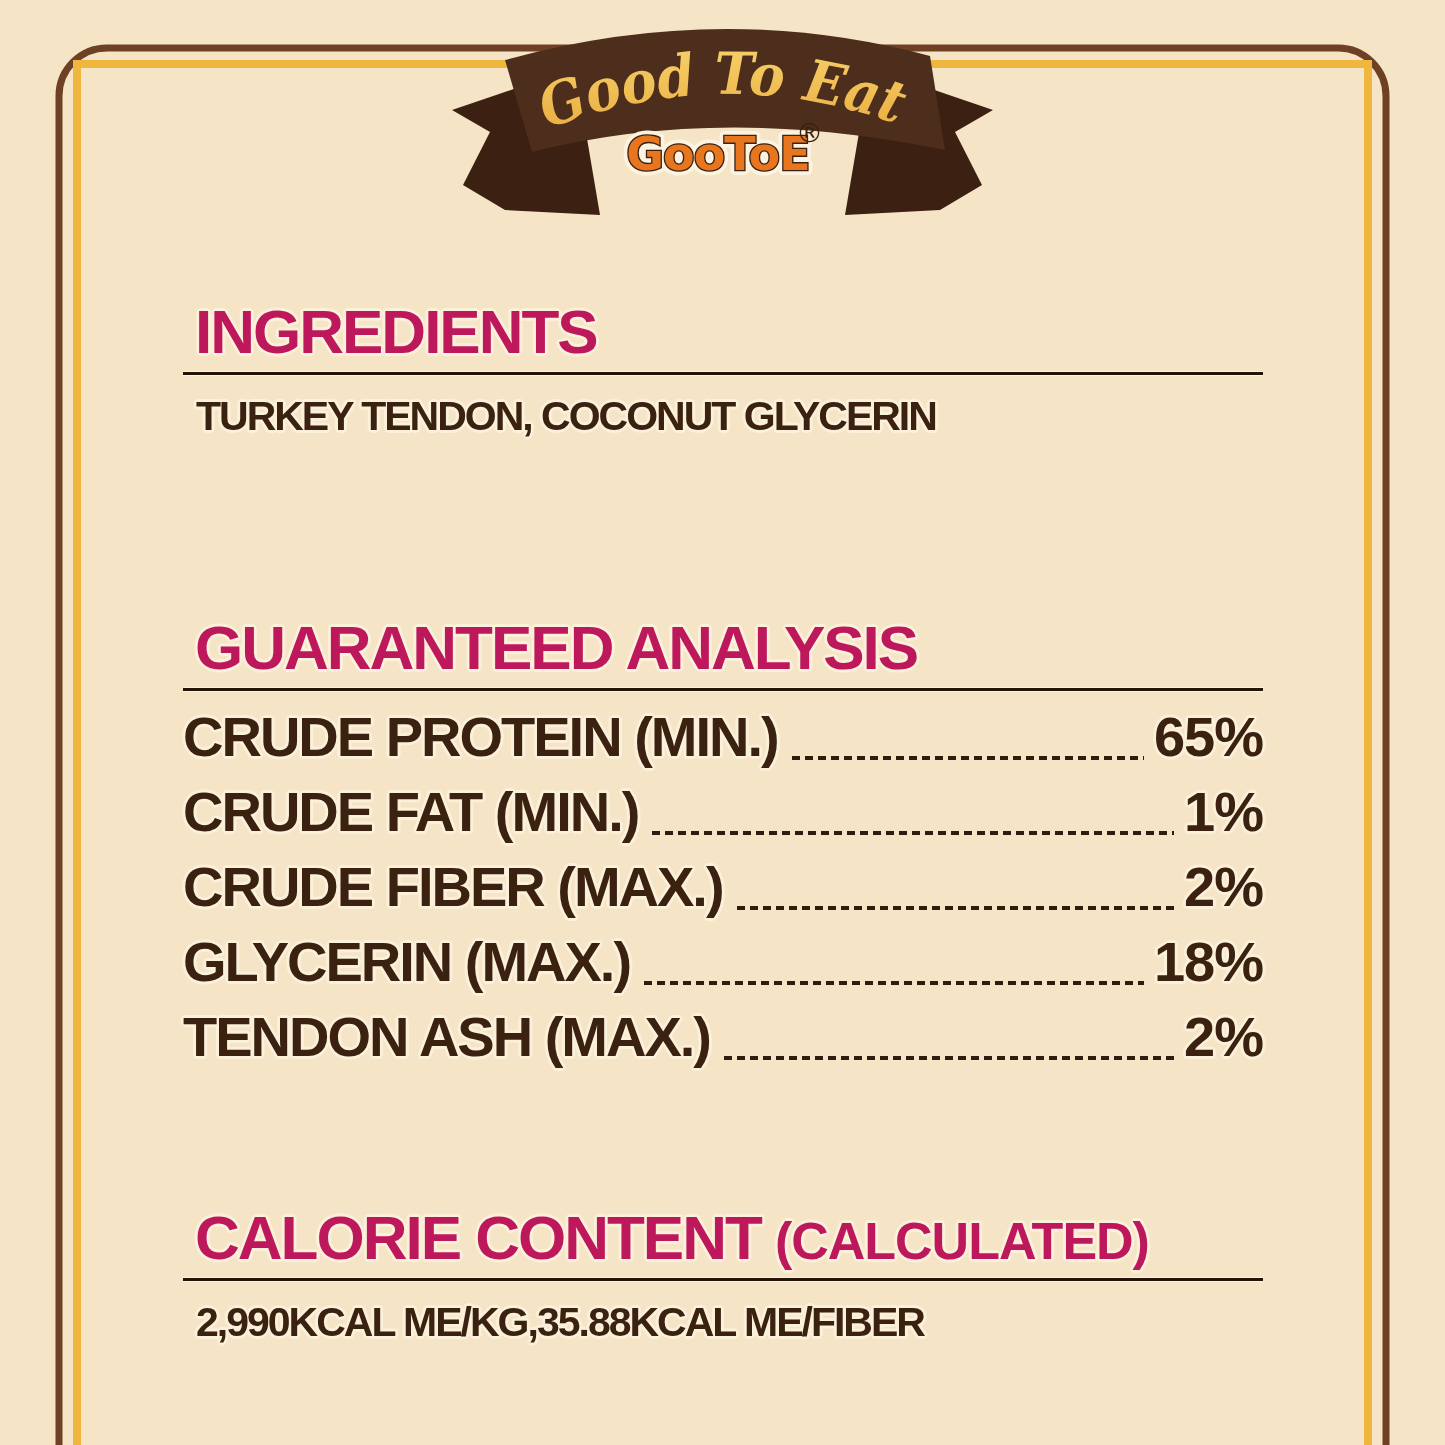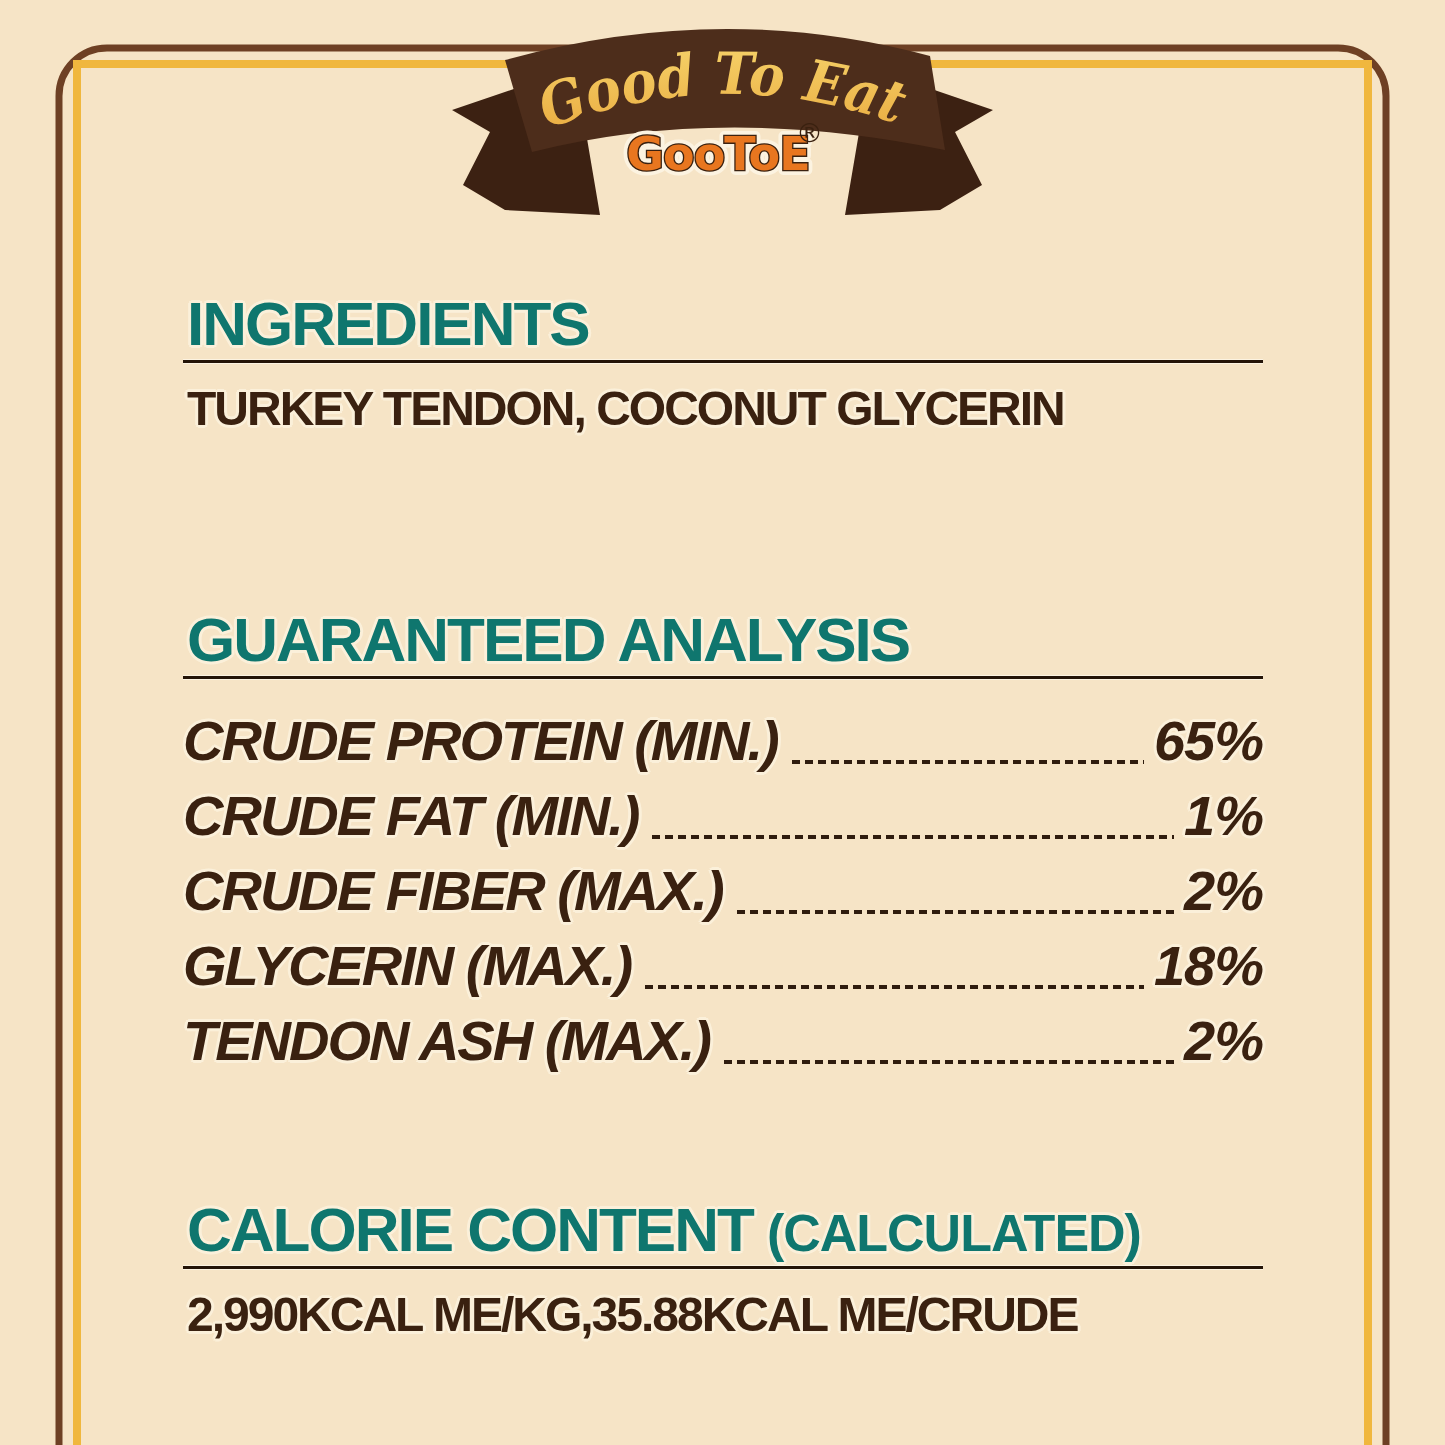--- a/index.html
+++ b/index.html
@@ -9,33 +9,33 @@
     font-family:"Liberation Sans",sans-serif;
   }
   svg{position:absolute;left:0;top:0;}
   .section{position:absolute;left:183px;width:1080px;color:#3a2110;}
   .halo{
     text-shadow:2px 2px 0 #fbf0da,-2px -2px 0 #fbf0da,2px -2px 0 #fbf0da,
                 -2px 2px 0 #fbf0da,3px 0 0 #fbf0da,-3px 0 0 #fbf0da,
                 0 3px 0 #fbf0da,0 -3px 0 #fbf0da;
   }
   h2{
-    margin:4px;font-size:62px;line-height:0.9;font-weight:700;
-    letter-spacing:-2px;white-space:nowrap;color:#0f766e;
+    margin:12px;font-size:62px;line-height:0.9;font-weight:700;
+    letter-spacing:-2px;white-space:nowrap;color:#be185d;
   }
   h2 .qualifier{font-size:52px;letter-spacing:-1px;margin-left:14px;font-weight:700;}
   .rule{
     height:3px;background:#241407;margin-top:8px;
     box-shadow:0 1px 0 #fcf3e1,0 -1px 0 #fcf3e1;
   }
   .value-line{
-    margin:18px 0 0 4px;font-size:48px;font-weight:700;letter-spacing:-2px;
+    margin:18px 0 0 13px;font-size:41px;font-weight:700;letter-spacing:-2px;
     white-space:nowrap;color:#3a2110;
   }
-  .rows{margin-top:24px;font-style:italic;}
+  .rows{margin-top:8px;}
   .row{height:75px;display:flex;align-items:center;}
   .row .label{font-size:56px;font-weight:700;letter-spacing:-2px;white-space:nowrap;}
   .row .leader{
     flex:1;height:4px;align-self:flex-end;margin:0 10px 14px 14px;
     background:repeating-linear-gradient(90deg,#2f1c0e 0 8px,transparent 8px 13px);
   }
   .row .val{font-size:56px;font-weight:700;letter-spacing:-1px;white-space:nowrap;}
 </style>
 </head>
 <body>
@@ -101,14 +101,14 @@
       <span class="label halo">TENDON ASH (MAX.)</span>
       <span class="leader"></span>
       <span class="val halo">2%</span>
     </div>
   </div>
 </div>
 
 <div class="section" id="sec-calorie" style="top:1198px">
   <h2 class="halo"><span>CALORIE CONTENT</span><span class="qualifier">(CALCULATED)</span></h2>
   <div class="rule"></div>
-  <p class="value-line halo">2,990KCAL ME/KG,35.88KCAL ME/CRUDE</p>
+  <p class="value-line halo">2,990KCAL ME/KG,35.88KCAL ME/FIBER</p>
 </div>
 
 </body></html>

